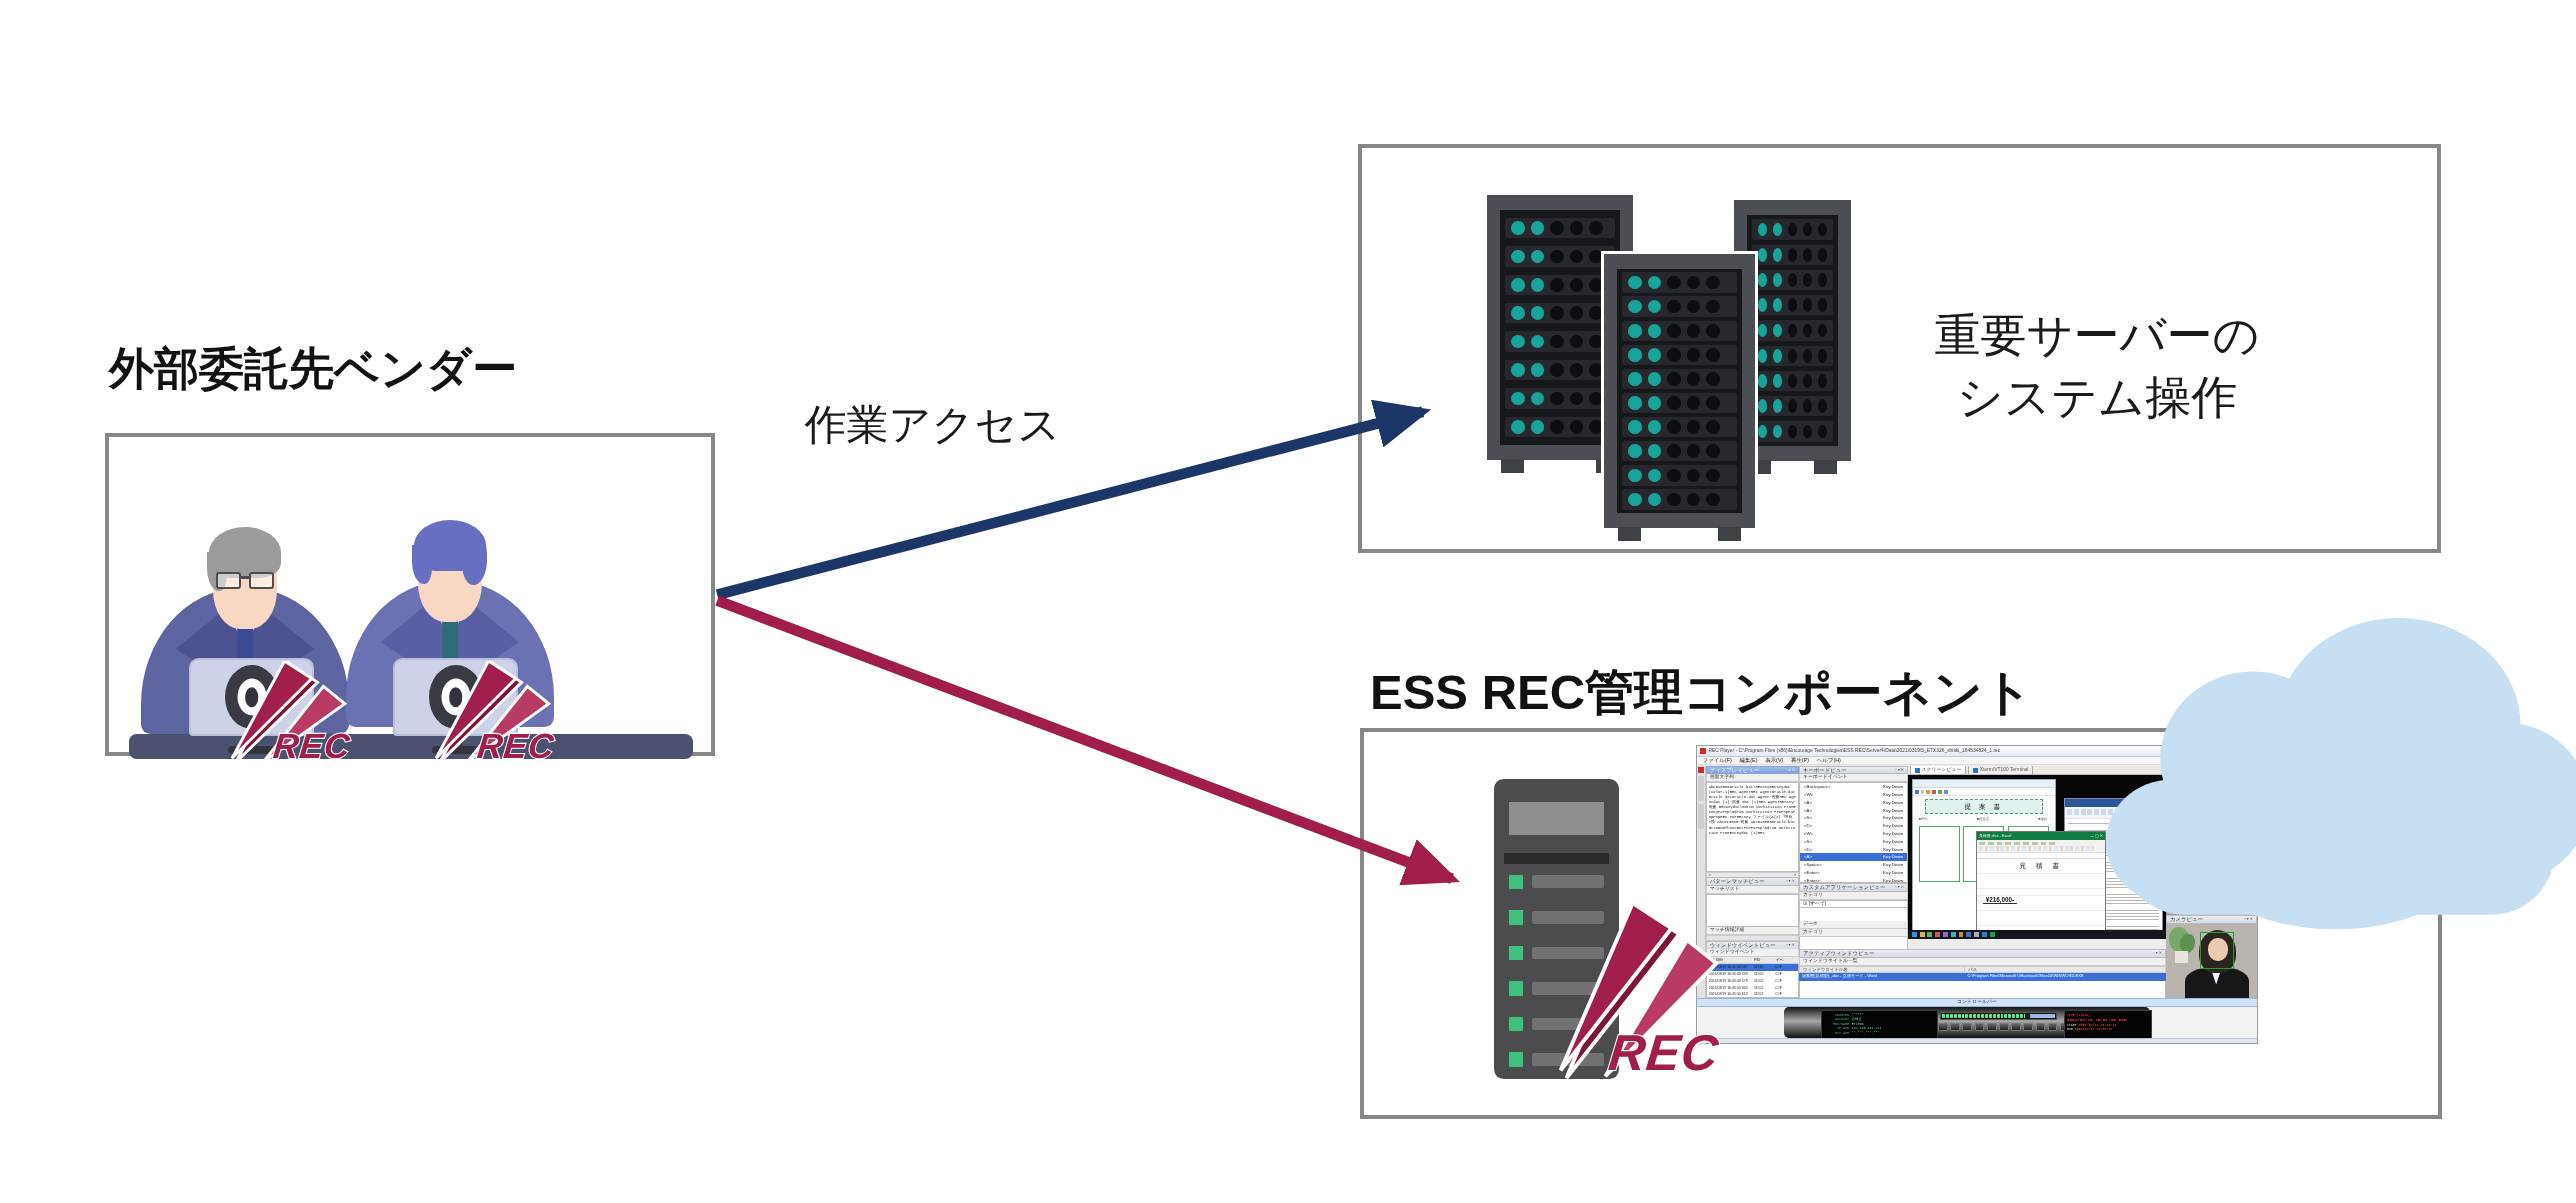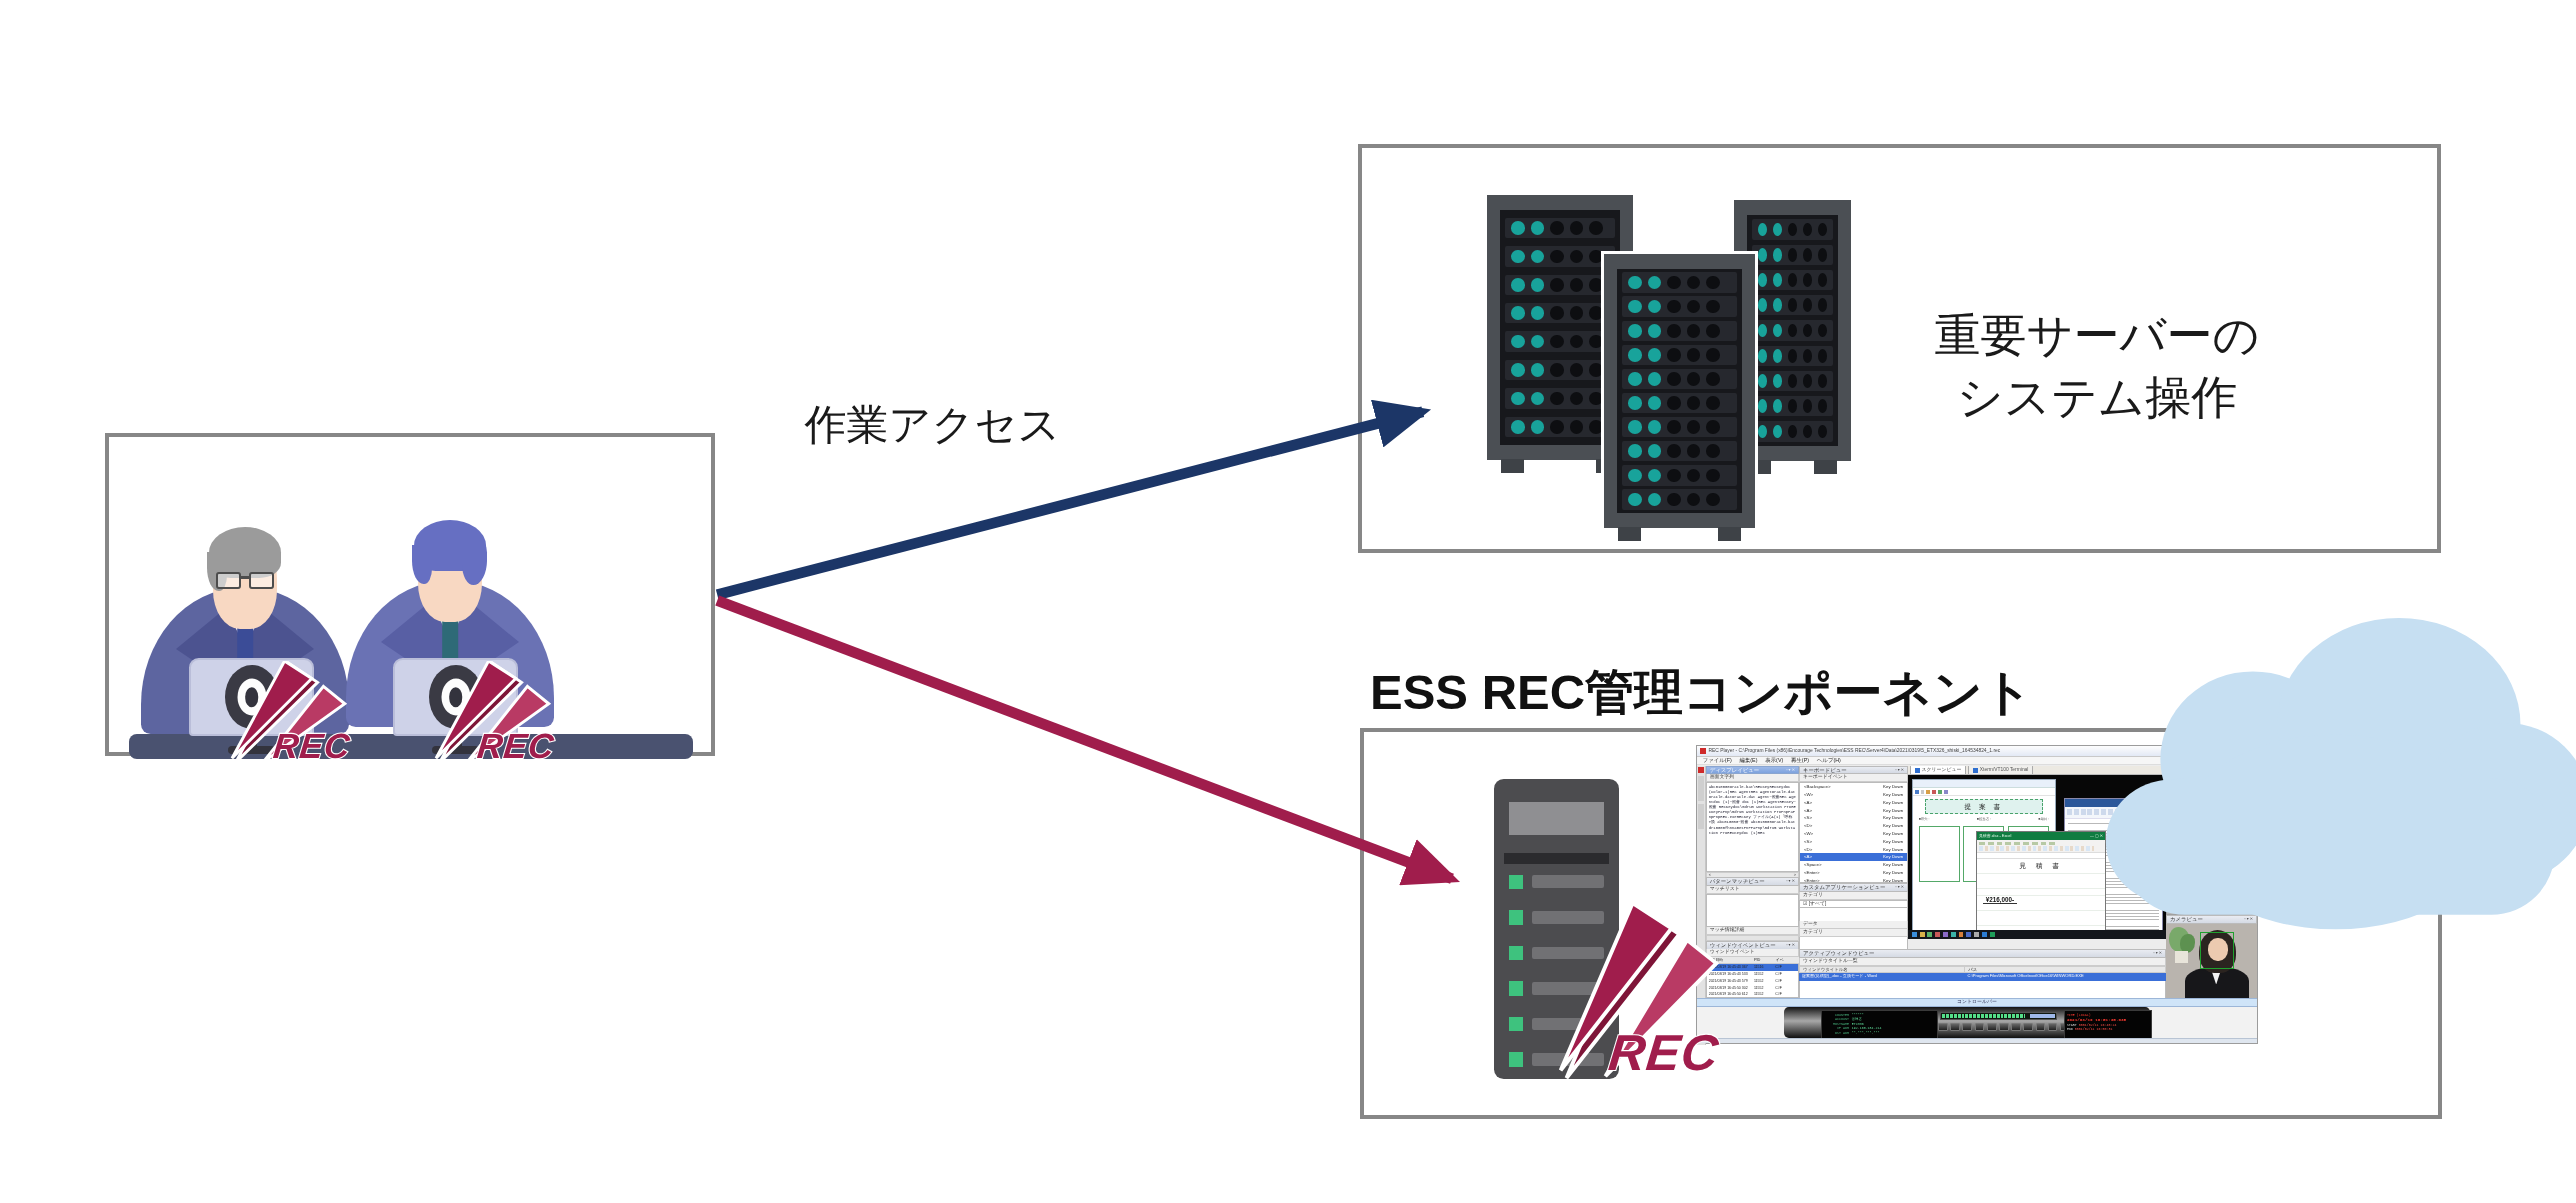--- a/index.html
+++ b/index.html
@@ -158,20 +158,21 @@
   .wd-ribbon:before{content:"";position:absolute;left:1.9px;top:1.9px;width:85%;height:5.8px;
         background:repeating-linear-gradient(90deg,#cdd9ec 0 4.9px,#f3f6fb 4.9px 6.8px);}
   .wd-body{position:absolute;left:2.9px;right:2.9px;top:21.4px;bottom:2.9px;
         background:repeating-linear-gradient(#fff 0 2.5px,#b9b9b9 2.5px 3.2px);}
 </style>
 </head>
 <body>
 
 <div class="stage">
 
+  <div class="abs box-title" style="left:109px;top:339px;font-size:45px;">外部委託先ベンダー</div>
 
   <div class="outline-box" style="left:105px;top:433px;width:610px;height:323px;">
 
     <div class="person p1" style="left:24px;top:54px;">
       <div class="body"></div>
       <div class="lapel-l"></div>
         <div class="lapel-r"></div>
       <div class="collar"></div>
       <div class="tie"></div>
       <div class="neck"></div>

